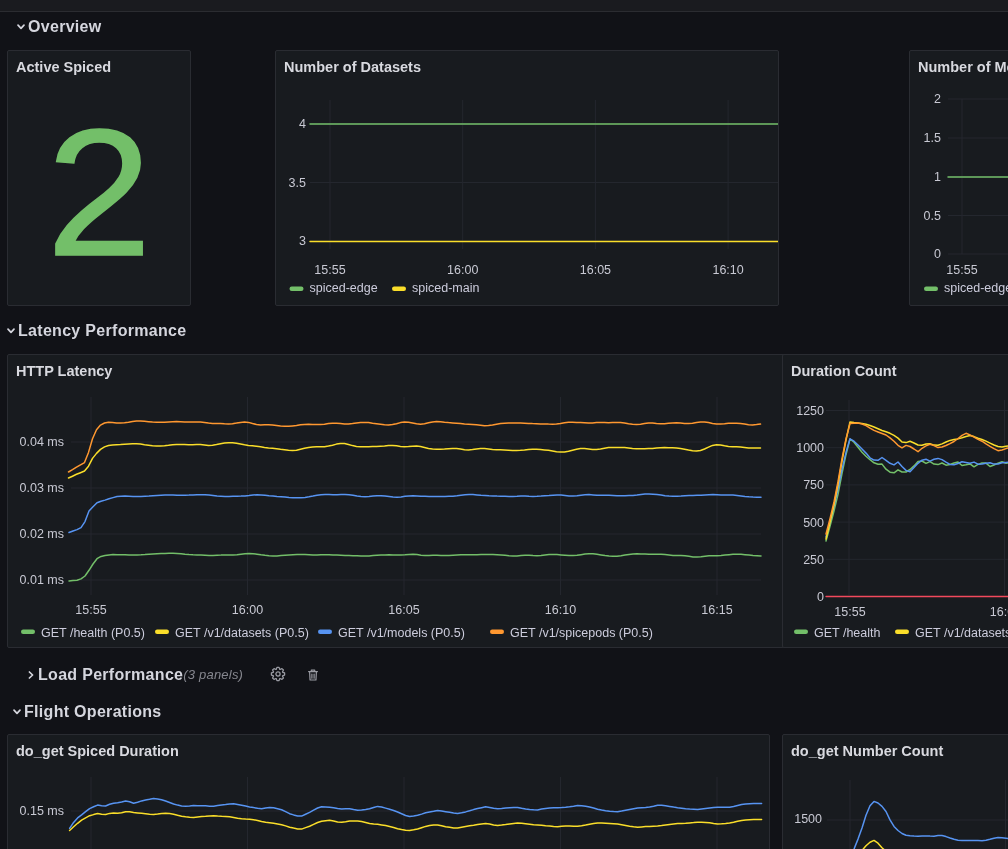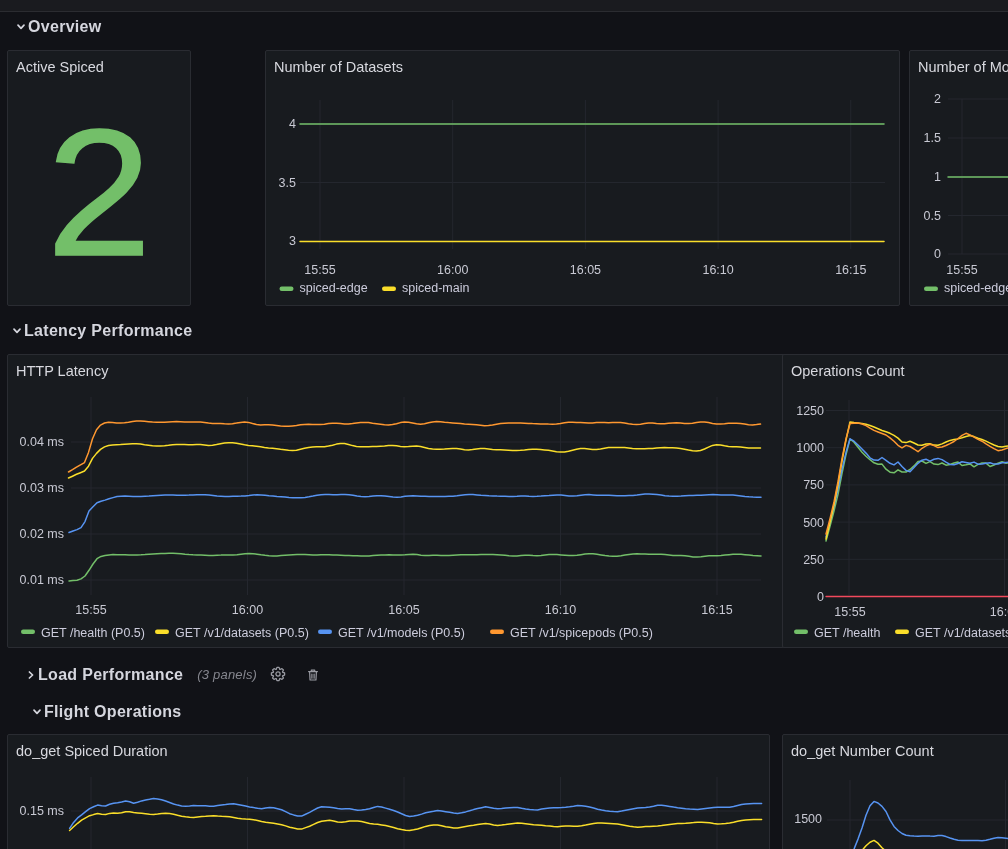--- a/index.html
+++ b/index.html
@@ -1,73 +1,73 @@
 <!DOCTYPE html>
 <html><head><meta charset="utf-8"><title>d</title>
 <style>
 * { margin:0; padding:0; box-sizing:border-box; }
 html,body { width:1008px; height:849px; background:#111217; overflow:hidden; position:relative;
   font-family:"Liberation Sans",sans-serif; }
 .panel { position:absolute; background:#181b1f; border:1px solid #2a2c32; border-radius:2px; overflow:hidden; }
-.ptitle { position:absolute; left:8px; top:8px; font-size:14.5px; font-weight:400; color:#d8d9df; letter-spacing:0px; z-index:2; }
+.ptitle { position:absolute; left:8px; top:8px; font-size:14.5px; font-weight:700; color:#d8d9df; letter-spacing:0px; z-index:2; }
 .sec { position:absolute; height:22px; display:flex; align-items:center; color:#d5d6de; font-weight:700; font-size:16px; letter-spacing:0.3px; }
 .sec svg { margin-right:0px; }
 svg text { font-family:"Liberation Sans",sans-serif; }
 .panels-note { font-size:13px; font-style:italic; font-weight:400; color:#85868e; letter-spacing:0.2px; }
 </style></head>
 <body>
 <div style="position:absolute;left:0;top:0;width:1008px;height:12px;background:#1a1b1f;border-bottom:1px solid #2b2c31"></div>
 
 <div class="sec" style="left:14px;top:16px">
     <svg width="14" height="14" viewBox="0 0 14 14">
       <polyline points="4,5.2 7,8.4 10,5.2" fill="none" stroke="#d5d6de" stroke-width="1.7" stroke-linecap="round" stroke-linejoin="round"></polyline>
     </svg>
     <span>Overview</span>
   </div>
-<div class="sec" style="left:10px;top:320px">
+<div class="sec" style="left:4px;top:320px">
     <svg width="14" height="14" viewBox="0 0 14 14">
       <polyline points="4,5.2 7,8.4 10,5.2" fill="none" stroke="#d5d6de" stroke-width="1.7" stroke-linecap="round" stroke-linejoin="round"></polyline>
     </svg>
     <span>Latency Performance</span>
   </div>
 <div class="sec" style="left:24px;top:664px">
     <svg width="14" height="14" viewBox="0 0 14 14">
       <polyline points="5.4,4 8.6,7 5.4,10" fill="none" stroke="#d5d6de" stroke-width="1.7" stroke-linecap="round" stroke-linejoin="round"></polyline>
     </svg>
     <span>Load Performance</span>
-    <span class="panels-note" style="margin-left:14px;position:relative;top:-1px">(3 panels)</span>
+    <span class="panels-note" style="position:relative;top:-1px">(3 panels)</span>
   </div>
 <svg width="16" height="16" viewBox="0 0 16 16" style="position:absolute;left:270px;top:666px">
     <path d="M9.71,3.30 L9.05,1.38 L6.95,1.38 L6.29,3.30 L5.89,3.47 L4.06,2.58 L2.58,4.06 L3.47,5.89 L3.30,6.29 L1.38,6.95 L1.38,9.05 L3.30,9.71 L3.47,10.11 L2.58,11.94 L4.06,13.42 L5.89,12.53 L6.29,12.70 L6.95,14.62 L9.05,14.62 L9.71,12.70 L10.11,12.53 L11.94,13.42 L13.42,11.94 L12.53,10.11 L12.70,9.71 L14.62,9.05 L14.62,6.95 L12.70,6.29 L12.53,5.89 L13.42,4.06 L11.94,2.58 L10.11,3.47 Z" fill="none" stroke="#9a9ba3" stroke-width="1.25" stroke-linejoin="round"></path>
     <circle cx="8" cy="8" r="2.1" fill="none" stroke="#9a9ba3" stroke-width="1.25"></circle>
   </svg>
 <svg width="14" height="14" viewBox="0 0 14 14" style="position:absolute;left:306px;top:668px">
     <g fill="none" stroke="#9a9ba3" stroke-width="1.2" stroke-linecap="round" stroke-linejoin="round">
       <path d="M2.6 3.6h8.8"></path>
       <path d="M5.3 3.4v-1.3h3.4v1.3"></path>
       <path d="M3.6 3.8l.45 8.2h5.9l.45-8.2"></path>
       <path d="M5.9 6v4.2"></path>
       <path d="M8.1 6v4.2"></path>
     </g>
   </svg>
-<div class="sec" style="left:30px;top:701.3px">
+<div class="sec" style="left:10px;top:701.3px">
     <svg width="14" height="14" viewBox="0 0 14 14">
       <polyline points="4,5.2 7,8.4 10,5.2" fill="none" stroke="#d5d6de" stroke-width="1.7" stroke-linecap="round" stroke-linejoin="round"></polyline>
     </svg>
     <span>Flight Operations</span>
   </div>
 
 <div class="panel" style="left:7px;top:50px;width:184px;height:256px">
   <div class="ptitle">Active Spiced</div>
   <div style="position:absolute;left:0;top:30px;right:0;bottom:0;display:flex;align-items:center;justify-content:center">
     <span style="font-size:180px;font-weight:400;color:#73BF69;transform:scaleX(1.05);line-height:1;-webkit-text-stroke:1.6px #73BF69">2</span>
   </div>
 </div>
 
-<div class="panel" style="left:265px;top:50px;width:635px;height:256px">
+<div class="panel" style="left:275px;top:50px;width:504px;height:256px">
     <div class="ptitle">Number of Datasets</div>
     <svg width="633" height="254" viewBox="0 0 633 254" style="position:absolute;left:0;top:0">
       <line x1="34" y1="73" x2="619" y2="73" stroke="#24272e" stroke-width="1"></line>
       <line x1="34" y1="131.5" x2="619" y2="131.5" stroke="#24272e" stroke-width="1"></line>
       <line x1="34" y1="190" x2="619" y2="190" stroke="#24272e" stroke-width="1"></line>
       <line x1="54" y1="49" x2="54" y2="198" stroke="#24272e" stroke-width="1"></line>
       <line x1="186.7" y1="49" x2="186.7" y2="198" stroke="#24272e" stroke-width="1"></line>
       <line x1="319.4" y1="49" x2="319.4" y2="198" stroke="#24272e" stroke-width="1"></line>
       <line x1="452.1" y1="49" x2="452.1" y2="198" stroke="#24272e" stroke-width="1"></line>
       <line x1="584.8" y1="49" x2="584.8" y2="198" stroke="#24272e" stroke-width="1"></line>
@@ -136,21 +136,21 @@
       <text x="33" y="282" font-size="12.5" fill="#ccccdc">GET /health (P0.5)</text>
       <rect x="147" y="274.5" width="14" height="4.5" rx="2.2" fill="#FADE2A"></rect>
       <text x="167" y="282" font-size="12.5" fill="#ccccdc">GET /v1/datasets (P0.5)</text>
       <rect x="310" y="274.5" width="14" height="4.5" rx="2.2" fill="#5794F2"></rect>
       <text x="330" y="282" font-size="12.5" fill="#ccccdc">GET /v1/models (P0.5)</text>
       <rect x="482" y="274.5" width="14" height="4.5" rx="2.2" fill="#FF9830"></rect>
       <text x="502" y="282" font-size="12.5" fill="#ccccdc">GET /v1/spicepods (P0.5)</text>
     </svg>
   </div>
 <div class="panel" style="left:782px;top:354px;width:240px;height:294px">
-    <div class="ptitle">Operations Count</div>
+    <div class="ptitle">Duration Count</div>
     <svg width="238" height="292" viewBox="0 0 238 292" style="position:absolute;left:0;top:0">
       <line x1="43" y1="55.5" x2="238" y2="55.5" stroke="#24272e" stroke-width="1"></line>
       <line x1="43" y1="92.7" x2="238" y2="92.7" stroke="#24272e" stroke-width="1"></line>
       <line x1="43" y1="129.9" x2="238" y2="129.9" stroke="#24272e" stroke-width="1"></line>
       <line x1="43" y1="167.1" x2="238" y2="167.1" stroke="#24272e" stroke-width="1"></line>
       <line x1="43" y1="204.3" x2="238" y2="204.3" stroke="#24272e" stroke-width="1"></line>
       <line x1="43" y1="241.5" x2="238" y2="241.5" stroke="#24272e" stroke-width="1"></line>
       <line x1="66" y1="45" x2="66" y2="240" stroke="#24272e" stroke-width="1"></line>
       <line x1="221.5" y1="45" x2="221.5" y2="240" stroke="#24272e" stroke-width="1"></line>
       <text x="41" y="60" text-anchor="end" font-size="12.5" fill="#c8c9d3">1250</text>

